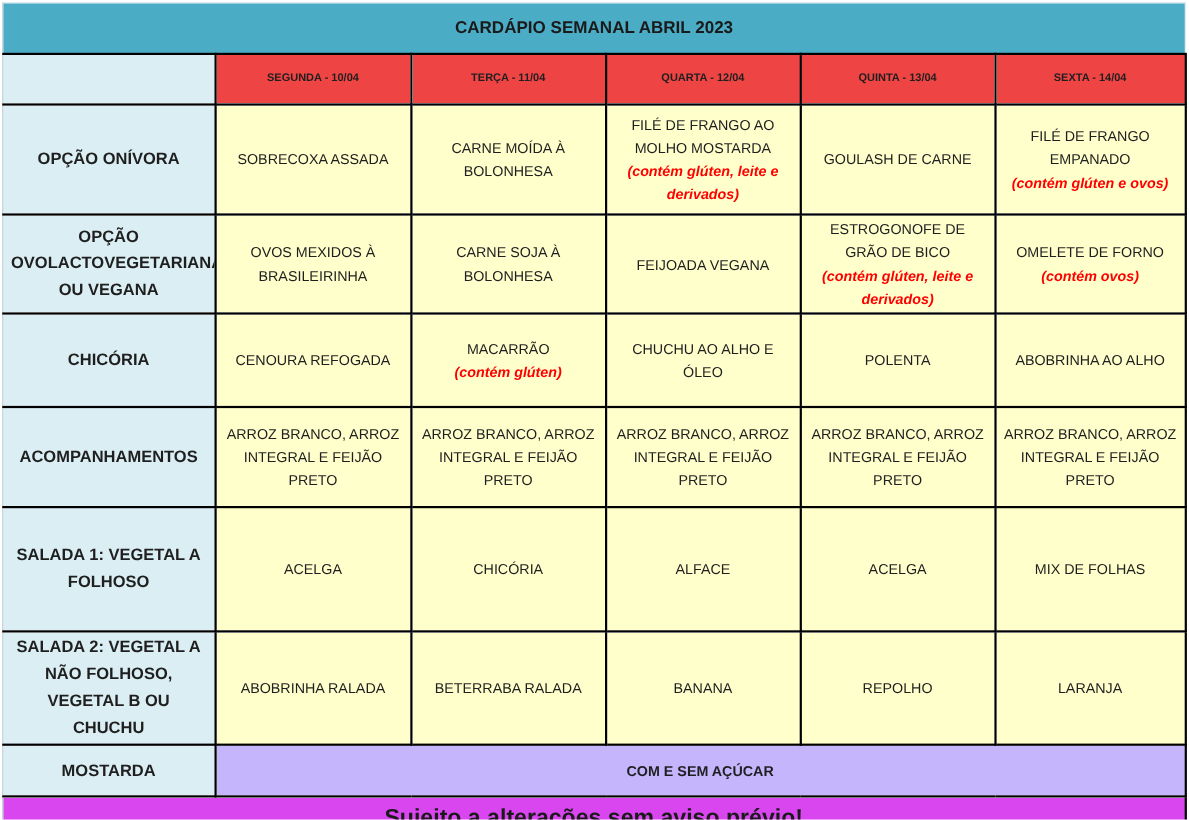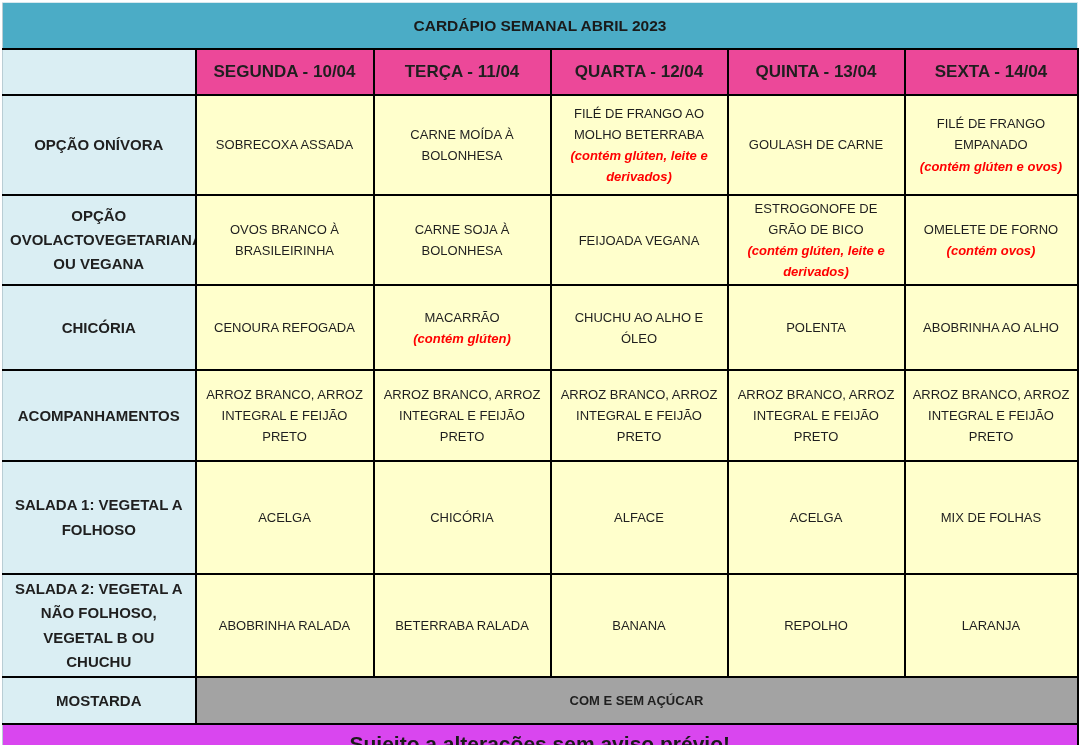--- a/index.html
+++ b/index.html
@@ -17,27 +17,27 @@
     overflow:hidden;
   }
   
   tr > th:first-child, tr > td:first-child{border-left:1px solid #b9cdd4;}
   .r-title th{border-top:1px solid #d6e8ee;border-left:1px solid #d6e8ee;border-right:1px solid #d6e8ee;}
   .r-foot td{border-bottom:3px solid #000;}
   .r-title th{
     background:#4bacc6;font-weight:bold;font-size:15.5px;height:41px;color:#1a1a1a;
     border-bottom:2px solid #000;
   }
-  .r-days th{background:#ec4899;font-weight:bold;font-size:17px;height:40px;}
+  .r-days th{background:#ef4444;font-weight:bold;font-size:10px;height:40px;}
   th.rowhead{background:#daeef3;font-weight:bold;font-size:15px;}
   td.dish{background:#ffffcc;}
   .dish-name{display:block;}
   .allergen{display:block;color:#ff0000;font-weight:bold;font-style:italic;}
   .allergen:empty{display:none;}
-  td.refresco{background:#a3a3a3;font-weight:bold;height:41px;}
+  td.refresco{background:#c4b5fd;font-weight:bold;height:41px;}
   .r-foot td{background:#d946ef;font-weight:bold;font-size:21px;height:33px;color:#1a1a1a;}
   .r1{height:100px}.r2{height:64px}.r3{height:85px}.r4{height:91px}
   .r5{height:113px}.r6{height:88px}
 </style>
 </head>
 <body>
 
 <div class="page">
   <table class="menu">
     <colgroup>
@@ -65,36 +65,36 @@
 
     <tr class="r1">
       <th class="rowhead">OPÇÃO ONÍVORA</th>
       <td class="dish">
             <span class="dish-name">SOBRECOXA ASSADA</span>
           </td>
       <td class="dish">
             <span class="dish-name">CARNE MOÍDA À BOLONHESA</span>
           </td>
       <td class="dish">
-            <span class="dish-name">FILÉ DE FRANGO AO MOLHO BETERRABA</span>
+            <span class="dish-name">FILÉ DE FRANGO AO MOLHO MOSTARDA</span>
             <span class="allergen">(contém glúten, leite e derivados)</span>
           </td>
       <td class="dish">
             <span class="dish-name">GOULASH DE CARNE</span>
           </td>
       <td class="dish">
             <span class="dish-name">FILÉ DE FRANGO EMPANADO</span>
             <span class="allergen">(contém glúten e ovos)</span>
           </td>
     </tr>
 
     <tr class="r2">
       <th class="rowhead">OPÇÃO OVOLACTOVEGETARIANA OU VEGANA</th>
       <td class="dish">
-            <span class="dish-name">OVOS BRANCO À BRASILEIRINHA</span>
+            <span class="dish-name">OVOS MEXIDOS À BRASILEIRINHA</span>
           </td>
       <td class="dish">
             <span class="dish-name">CARNE SOJA À BOLONHESA</span>
           </td>
       <td class="dish">
             <span class="dish-name">FEIJOADA VEGANA</span>
           </td>
       <td class="dish">
             <span class="dish-name">ESTROGONOFE DE GRÃO DE BICO</span>
             <span class="allergen">(contém glúten, leite e derivados)</span>

